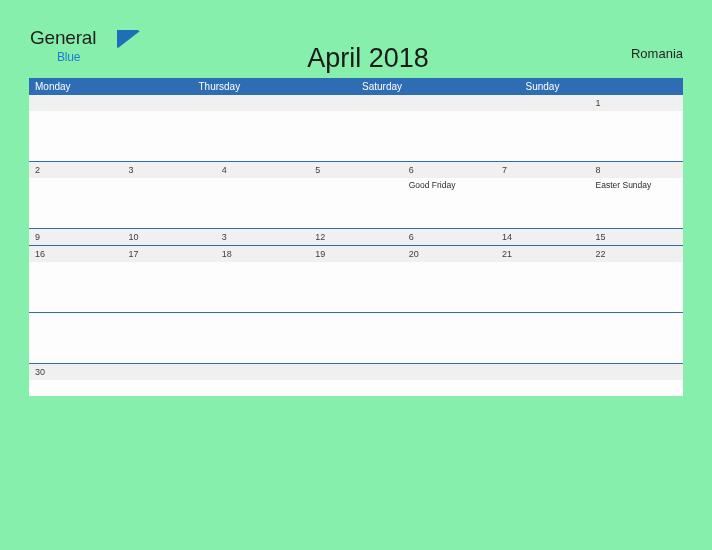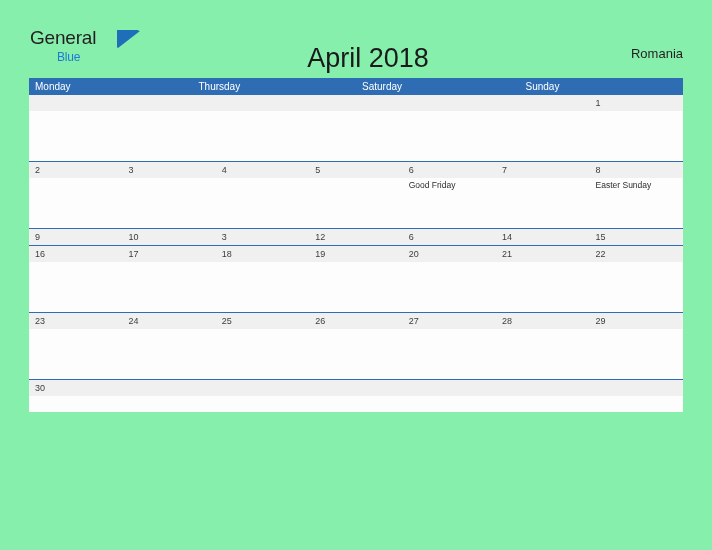--- a/index.html
+++ b/index.html
@@ -261,29 +261,20 @@
             <div class="body-cell"></div>
             <div class="body-cell"></div>
             <div class="body-cell"></div>
             <div class="body-cell"></div>
             <div class="body-cell"></div>
             <div class="body-cell"></div>
             <div class="body-cell"></div>
           </div>
         </div>
         <div class="week-row h-tall">
-          <div class="band">
-            <div class="band-cell">23</div>
-            <div class="band-cell">24</div>
-            <div class="band-cell">25</div>
-            <div class="band-cell">26</div>
-            <div class="band-cell">27</div>
-            <div class="band-cell">28</div>
-            <div class="band-cell">29</div>
-          </div>
           <div class="body">
             <div class="body-cell"></div>
             <div class="body-cell"></div>
             <div class="body-cell"></div>
             <div class="body-cell"></div>
             <div class="body-cell"></div>
             <div class="body-cell"></div>
             <div class="body-cell"></div>
           </div>
         </div>

